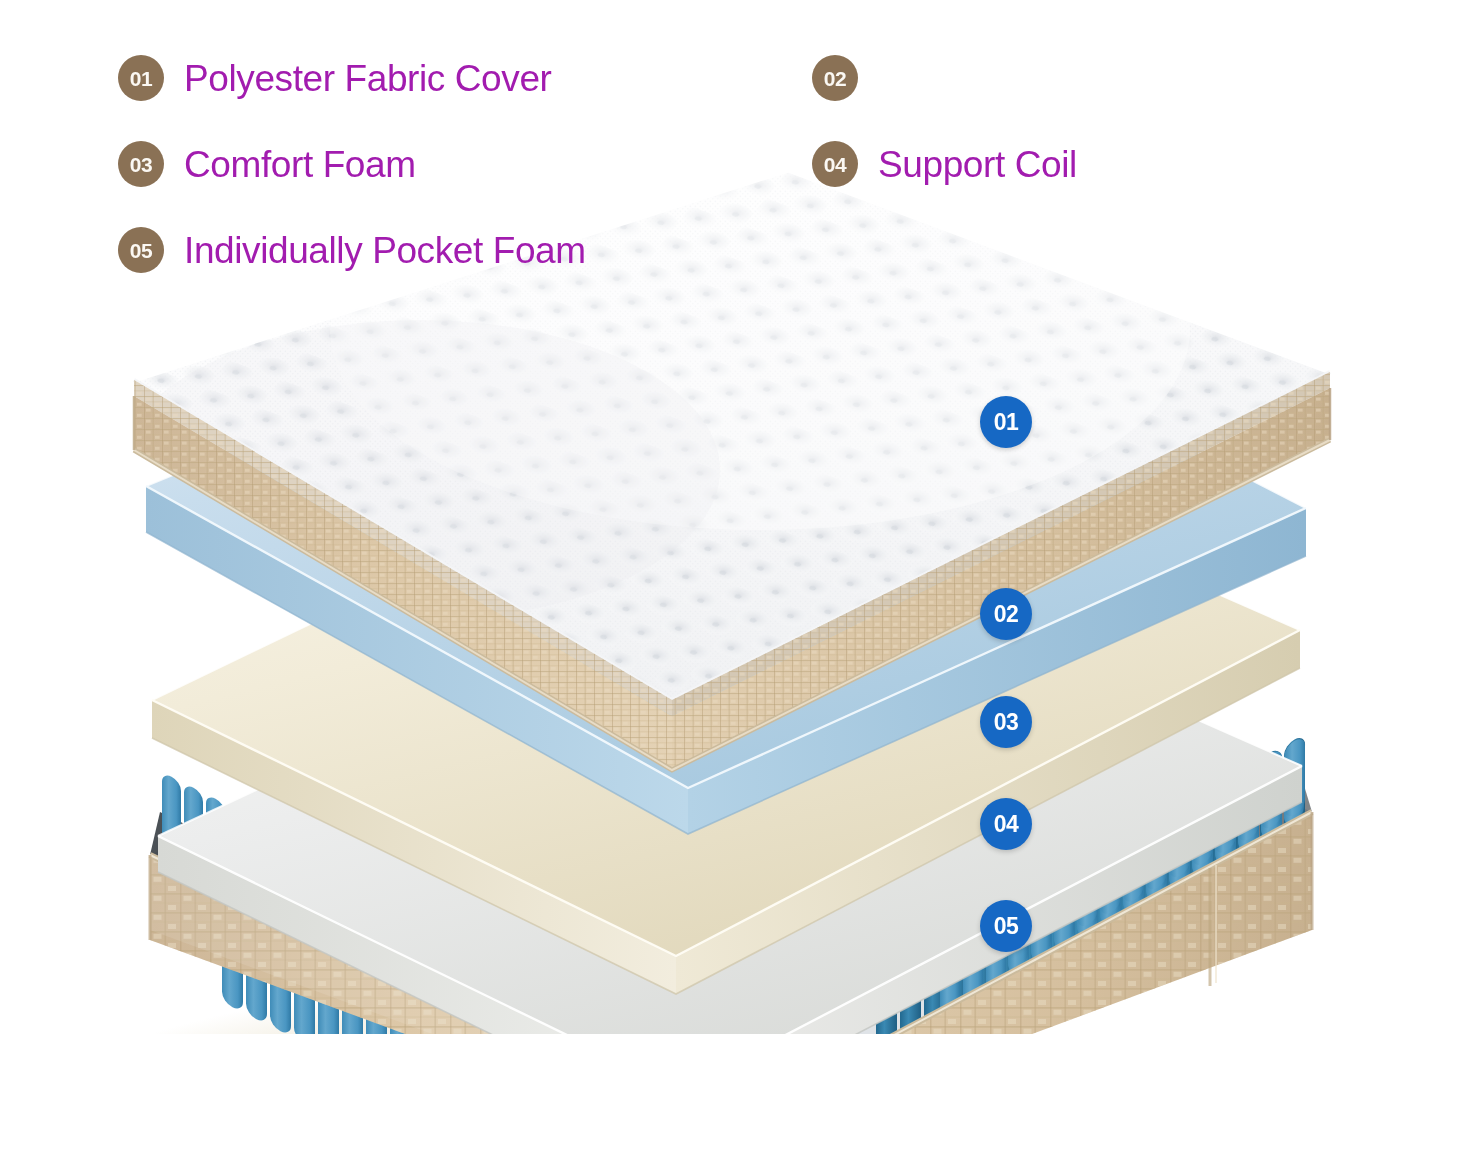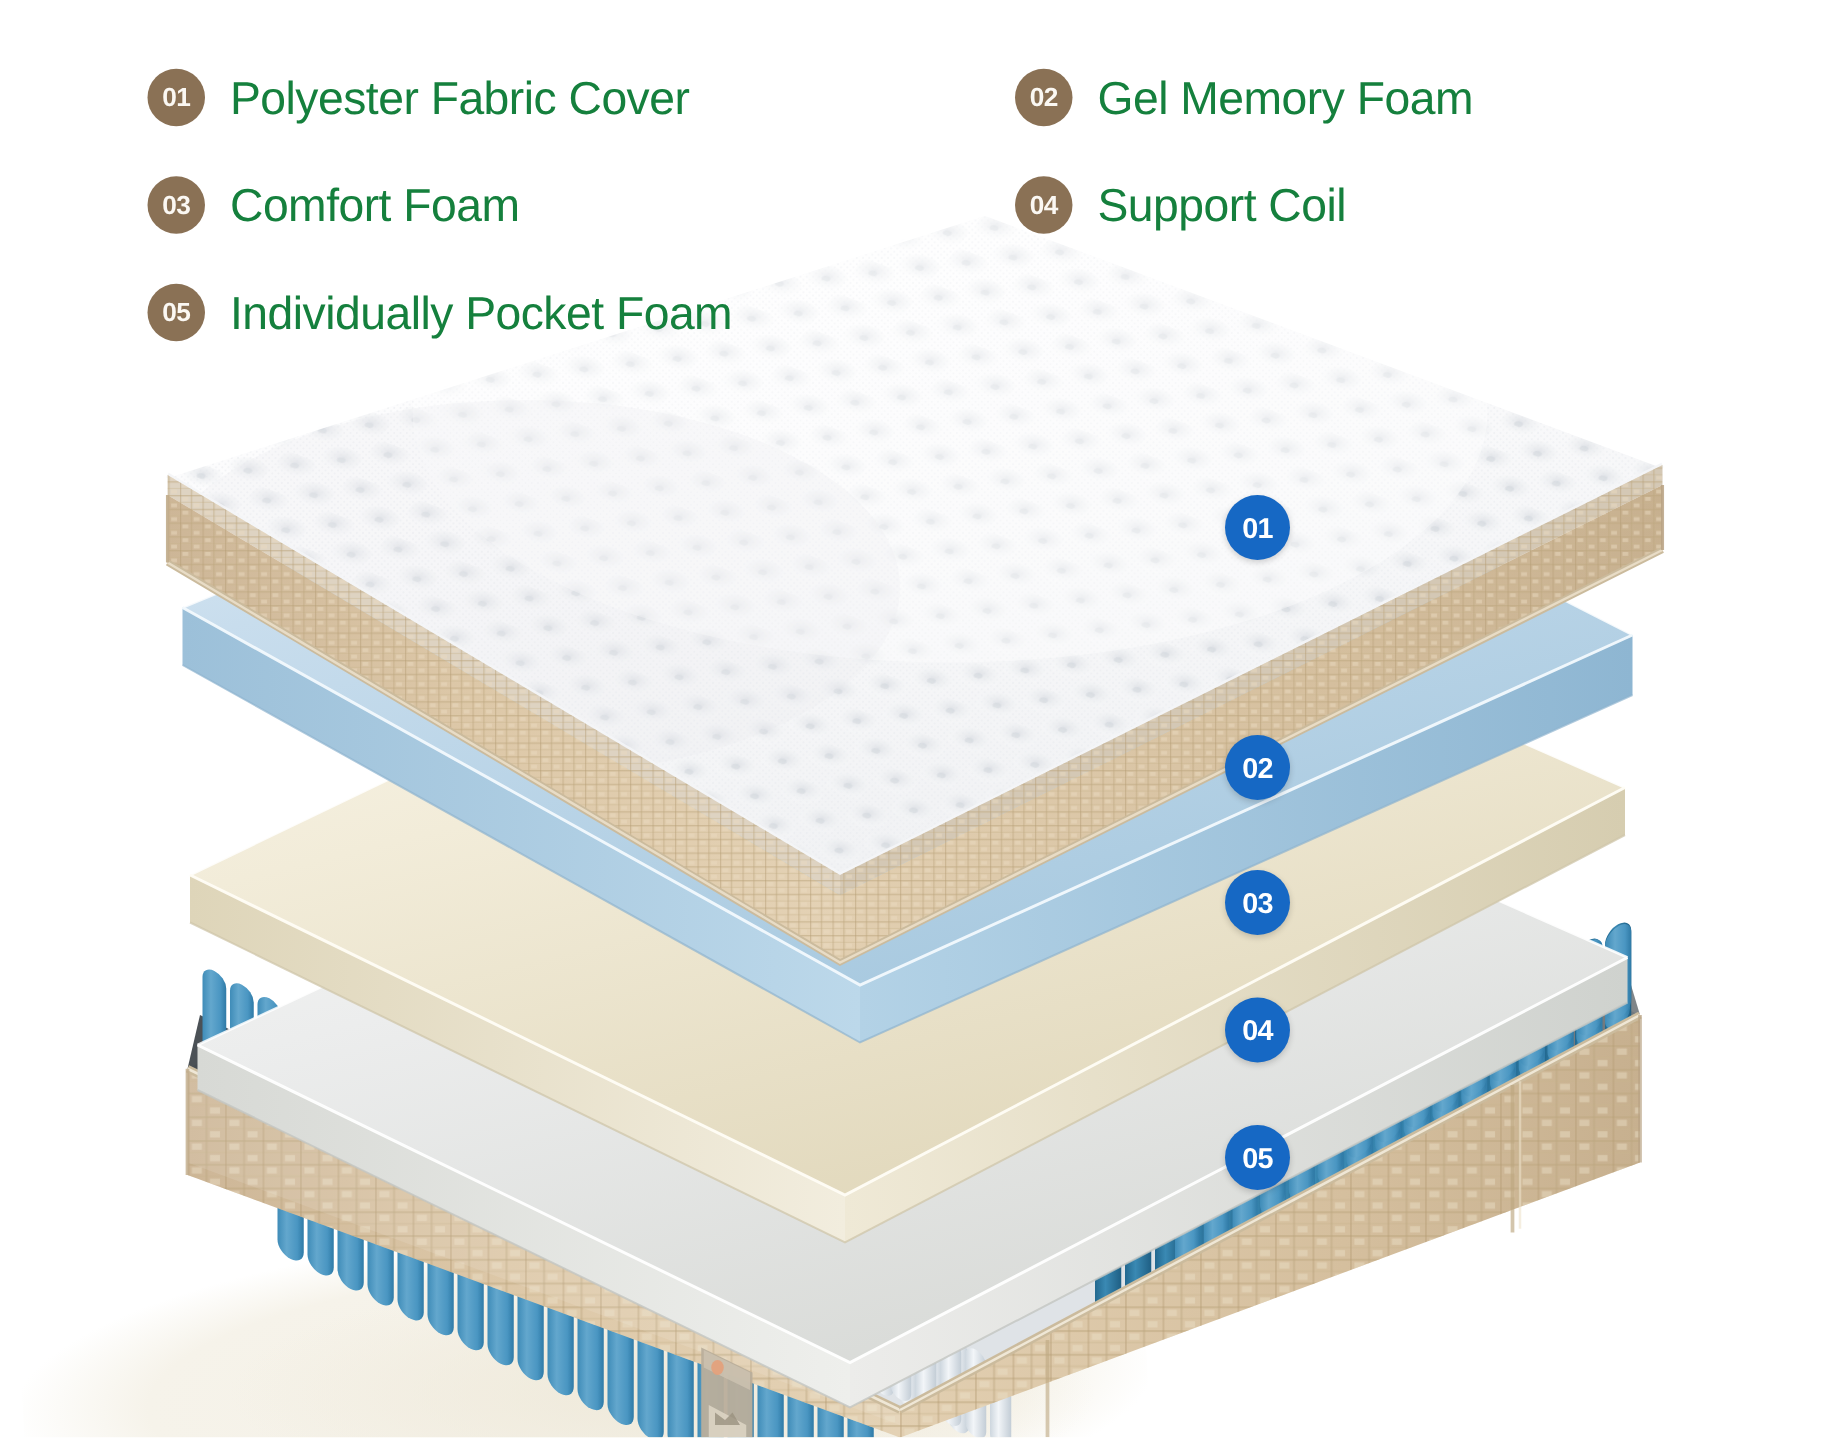--- a/index.html
+++ b/index.html
@@ -6,21 +6,21 @@
     margin: 0;
     padding: 0;
     background: #ffffff;
   }
   body {
     font-family: "Liberation Sans", sans-serif;
   }
   #stage {
     position: relative;
     width: 1458px;
-    height: 1150px;
+    height: 1034px;
     background: #ffffff;
     overflow: hidden;
   }
 
   
   #legend {
     position: absolute;
     left: 118px;
     top: 55px;
     width: 1230px;
@@ -50,21 +50,21 @@
     font-size: 21px;
     font-weight: bold;
     letter-spacing: -0.5px;
     display: flex;
     align-items: center;
     justify-content: center;
     line-height: 1;
   }
   .legend-label {
     font-size: 37px;
-    color: #15803d;
+    color: #a21caf;
     letter-spacing: -0.4px;
     white-space: nowrap;
     line-height: 1;
   }
 
   
   #floor-shadow {
     position: absolute;
     left: 18px;
     top: 985px;
@@ -120,21 +120,20 @@
 
   <div id="legend">
 
     <div class="legend-row">
       <div class="legend-cell col-left">
         <div class="num-badge">01</div>
         <div class="legend-label">Polyester Fabric Cover</div>
       </div>
       <div class="legend-cell col-right">
         <div class="num-badge">02</div>
-        <div class="legend-label">Gel Memory Foam</div>
       </div>
     </div>
 
     <div class="legend-row">
       <div class="legend-cell col-left">
         <div class="num-badge">03</div>
         <div class="legend-label">Comfort Foam</div>
       </div>
       <div class="legend-cell col-right">
         <div class="num-badge">04</div>

